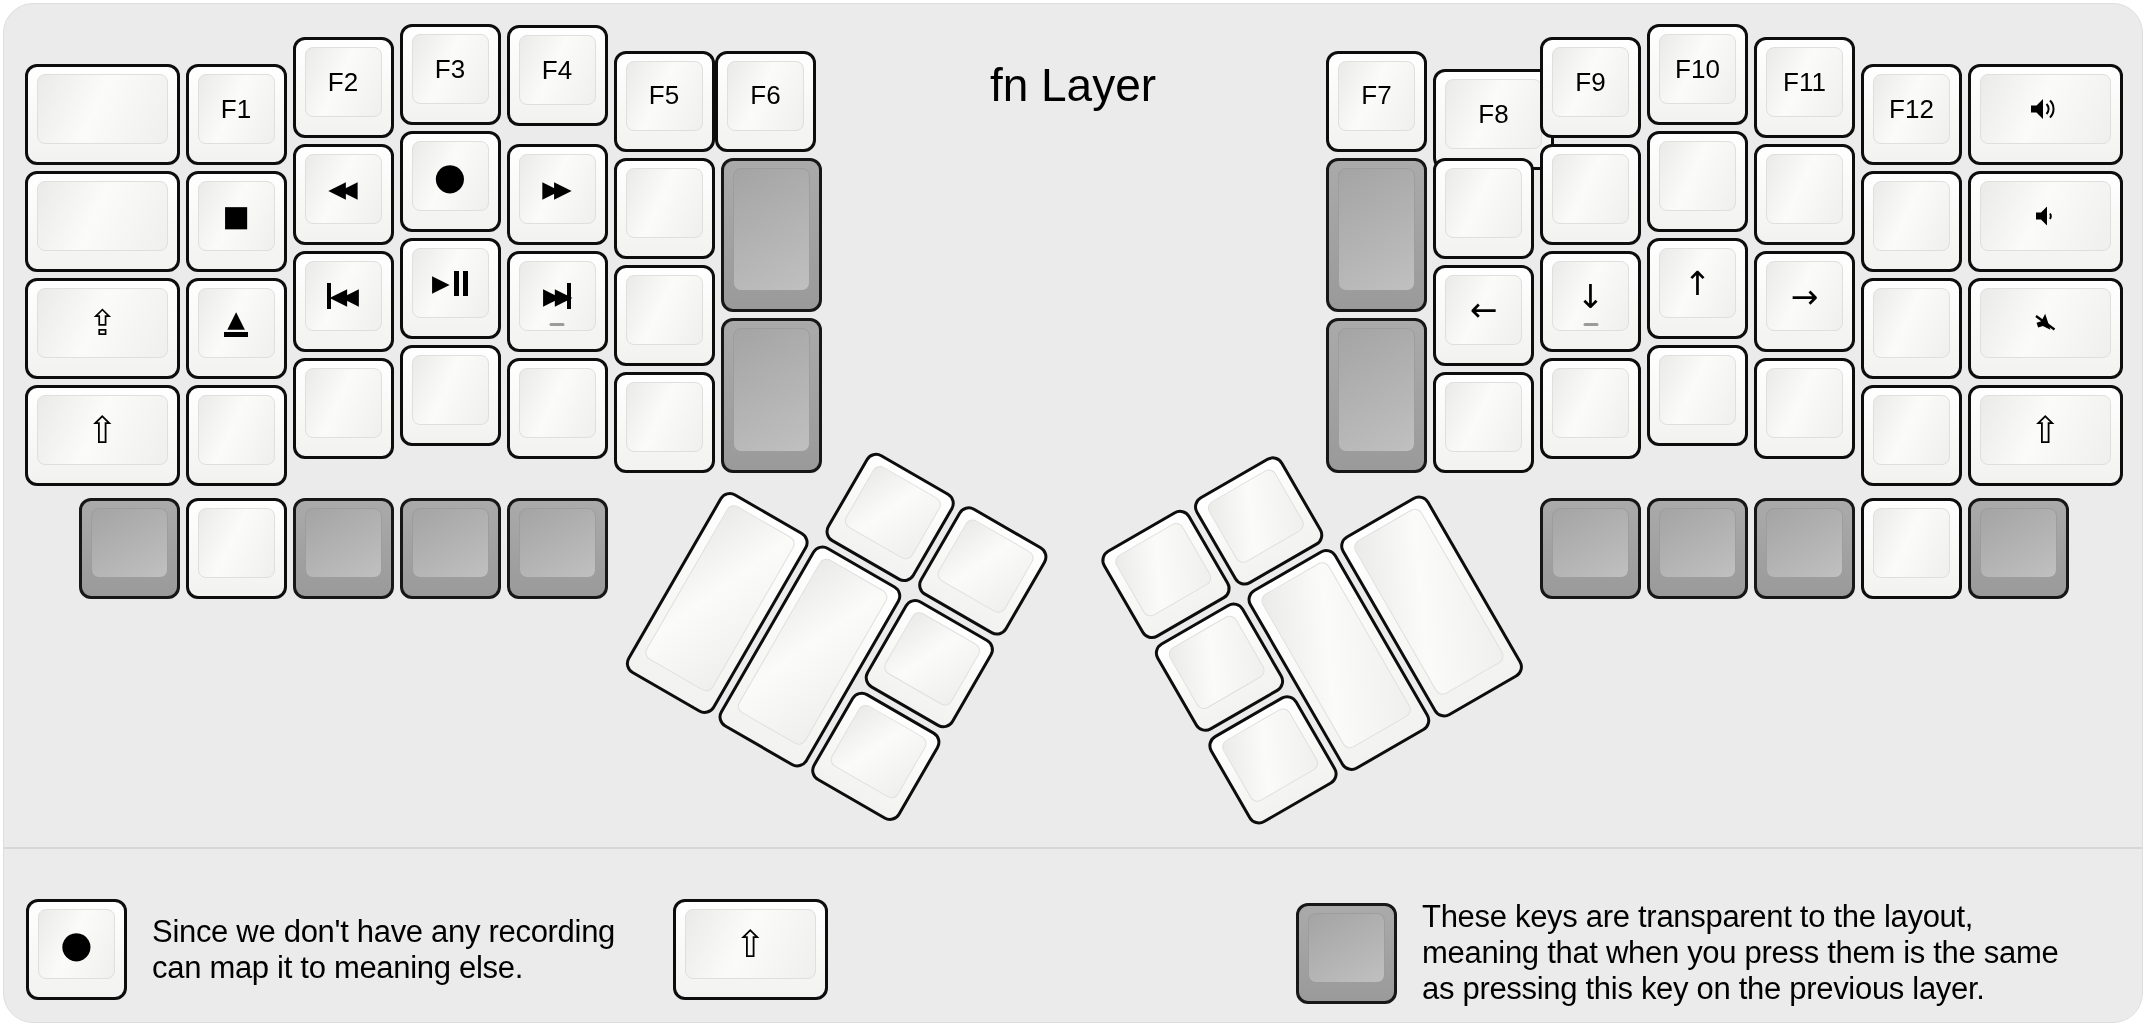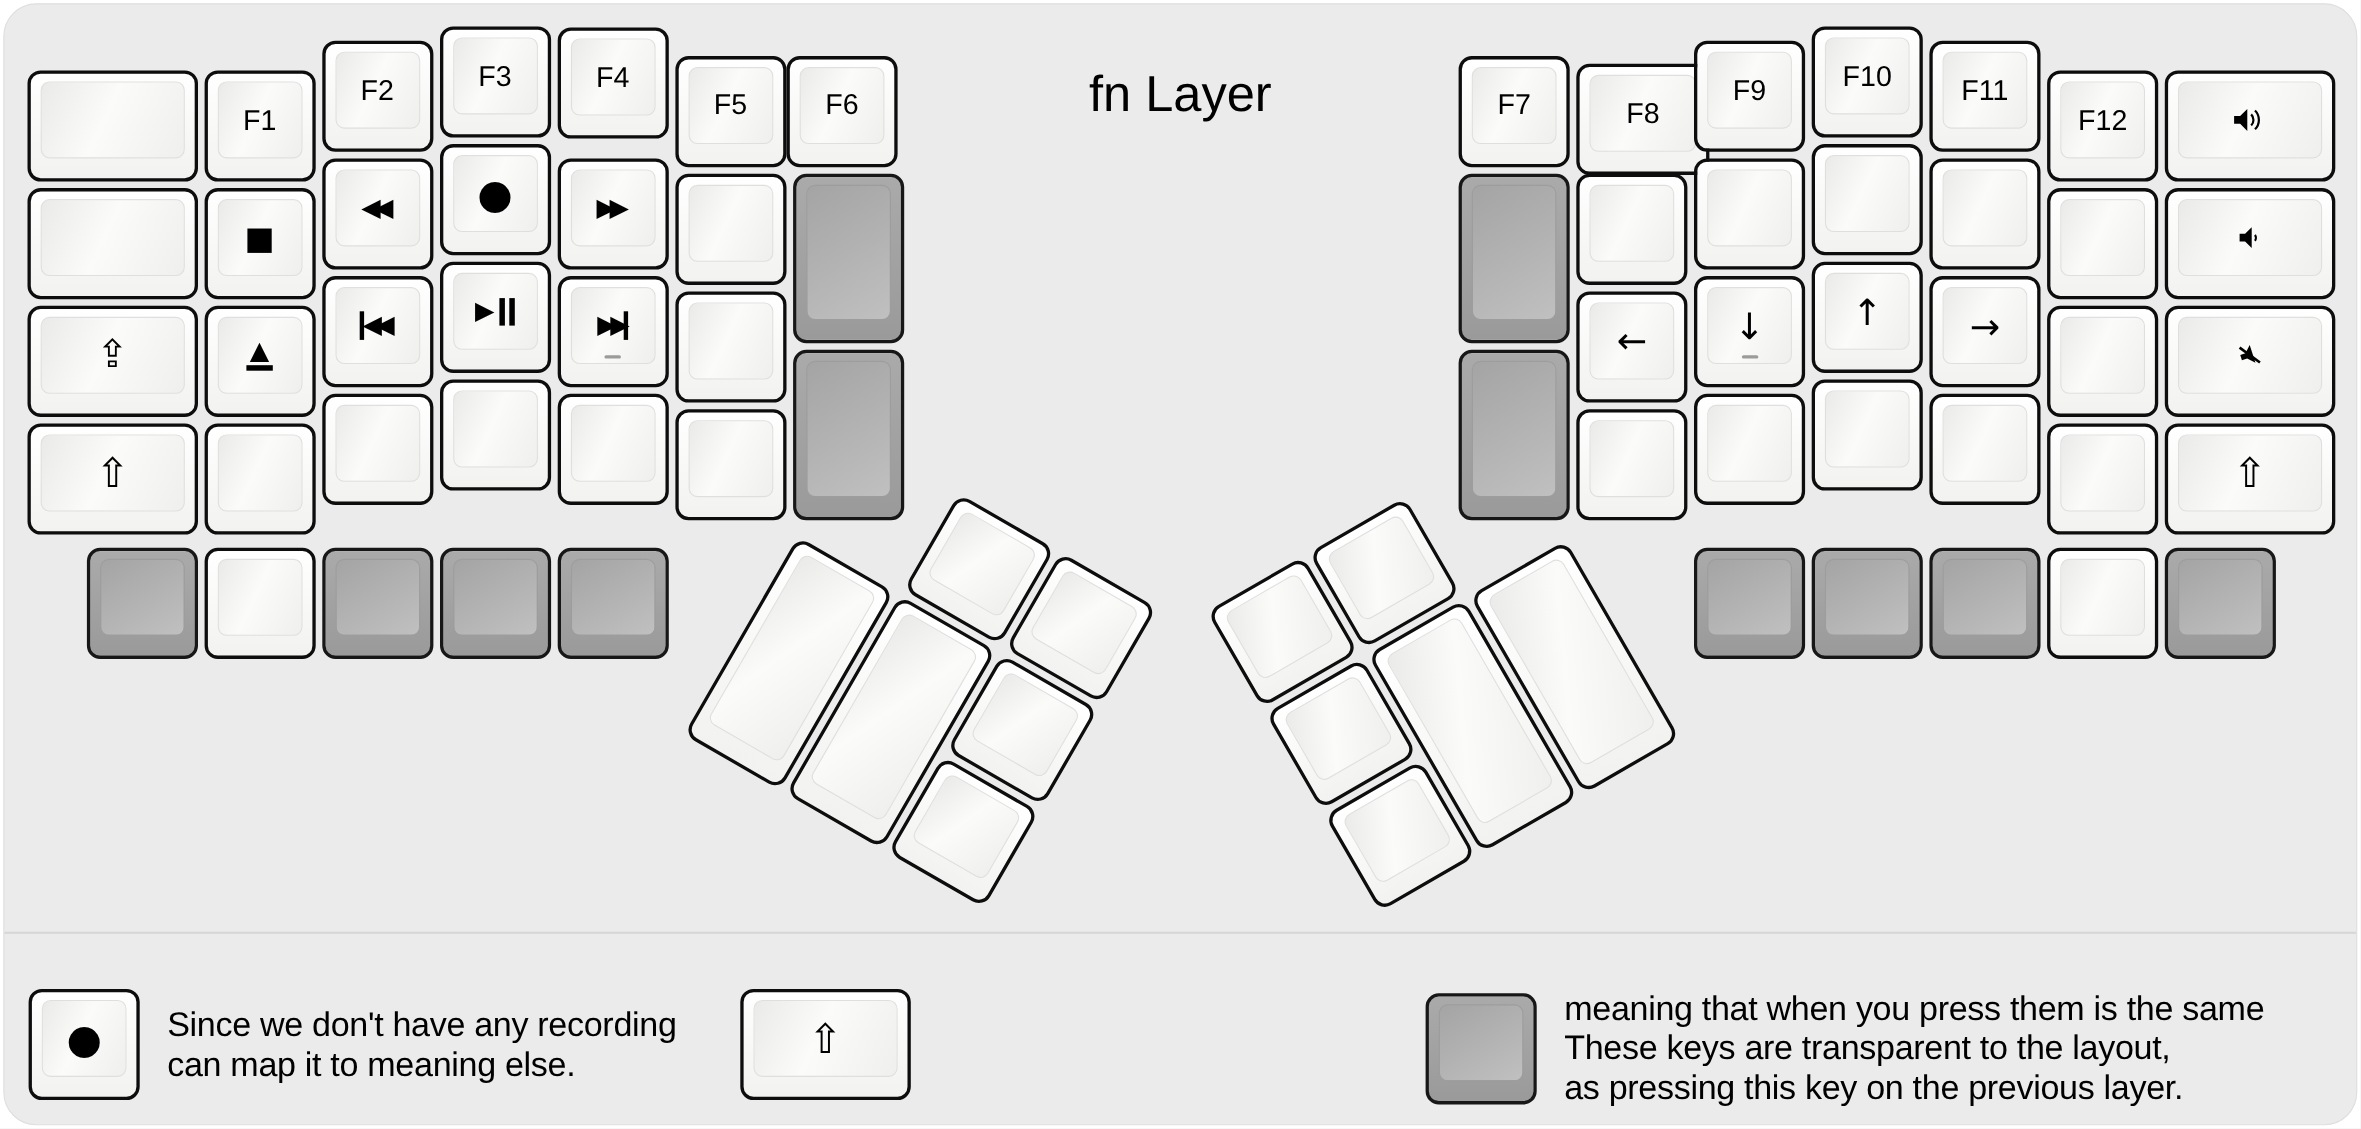--- a/index.html
+++ b/index.html
@@ -238,21 +238,21 @@
           <div class="cap">
             <span class="klabel">F7</span>
           </div>
         </div>
         <div class="key g" style="left: 0px; top: 133.75px; width: 101px; height: 154.5px;">
           <div class="cap"></div>
         </div>
         <div class="key g" style="left: 0px; top: 294.25px; width: 101px; height: 154.5px;">
           <div class="cap"></div>
         </div>
-        <div class="key w" style="left: 107px; top: 34px; width: 121px; height: 101px;">
+        <div class="key w" style="left: 107px; top: 45px; width: 121px; height: 101px;">
           <div class="cap">
             <span class="klabel">F8</span>
           </div>
         </div>
         <div class="key w" style="left: 107px; top: 133.75px; width: 101px; height: 101px;">
           <div class="cap"></div>
         </div>
         <div class="key w" style="left: 107px; top: 240.75px; width: 101px; height: 101px;">
           <div class="cap">
             <span class="ic">
@@ -454,19 +454,19 @@
           </div>
         </div>
         <span class="lgap"></span>
       </div>
       <div class="legend-item">
         <div class="key g" style="left: 0px; top: 0px; width: 101px; height: 101px;">
           <div class="cap"></div>
         </div>
         <span class="lgap"></span>
         <div class="ltext">
+          <div>These keys are transparent to the layout,</div>
           <div>meaning that when you press them is the same</div>
-          <div>These keys are transparent to the layout,</div>
           <div>as pressing this key on the previous layer.</div>
         </div>
       </div>
     </div>
 </div>
 
 </body></html>

